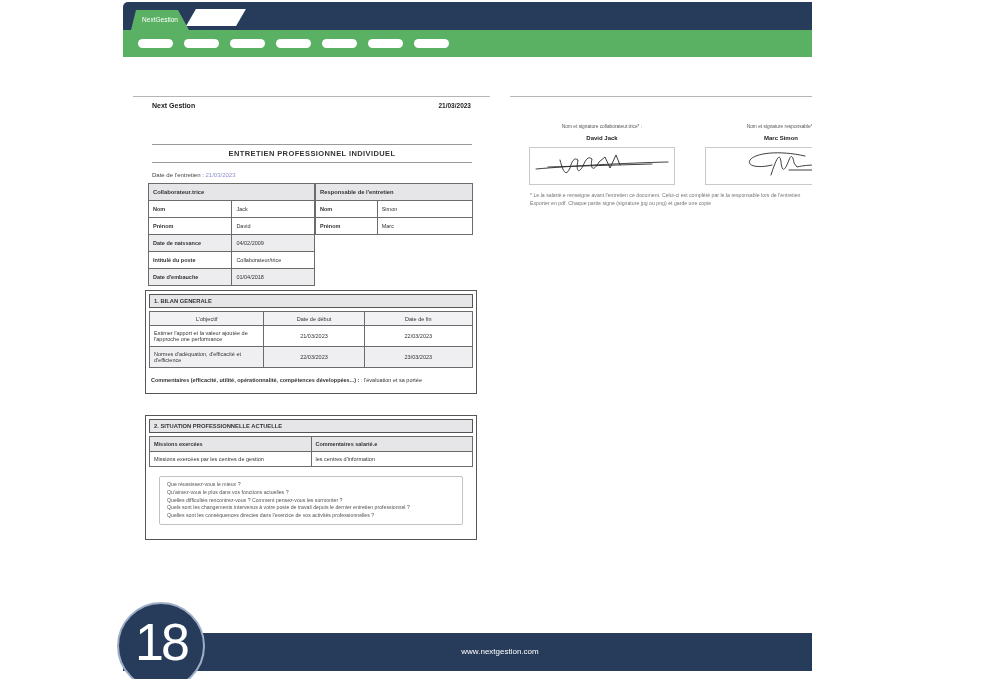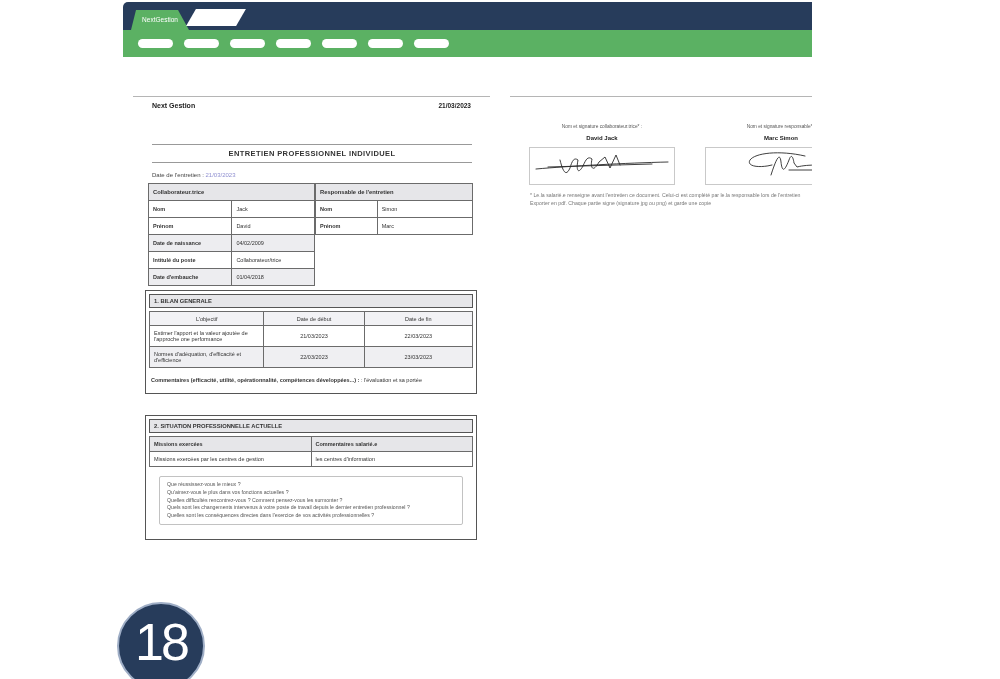--- a/index.html
+++ b/index.html
@@ -238,17 +238,20 @@
           </svg>
         </div>
       </div>
     </div>
     <div class="footnote">
       <div>* Le.la salarié.e renseigne avant l'entretien ce document. Celui-ci est complété par le.la responsable lors de l'entretien</div>
       <div>Exporter en pdf. Chaque partie signe (signature jpg ou png) et garde une copie</div>
     </div>
   </div>
 
+  <div class="footerbar">
+    <span class="footer-url">www.nextgestion.com</span>
+  </div>
   <div class="page-circle">
     <span class="page-num">18</span>
   </div>
 
 </div>
 
 </body></html>

